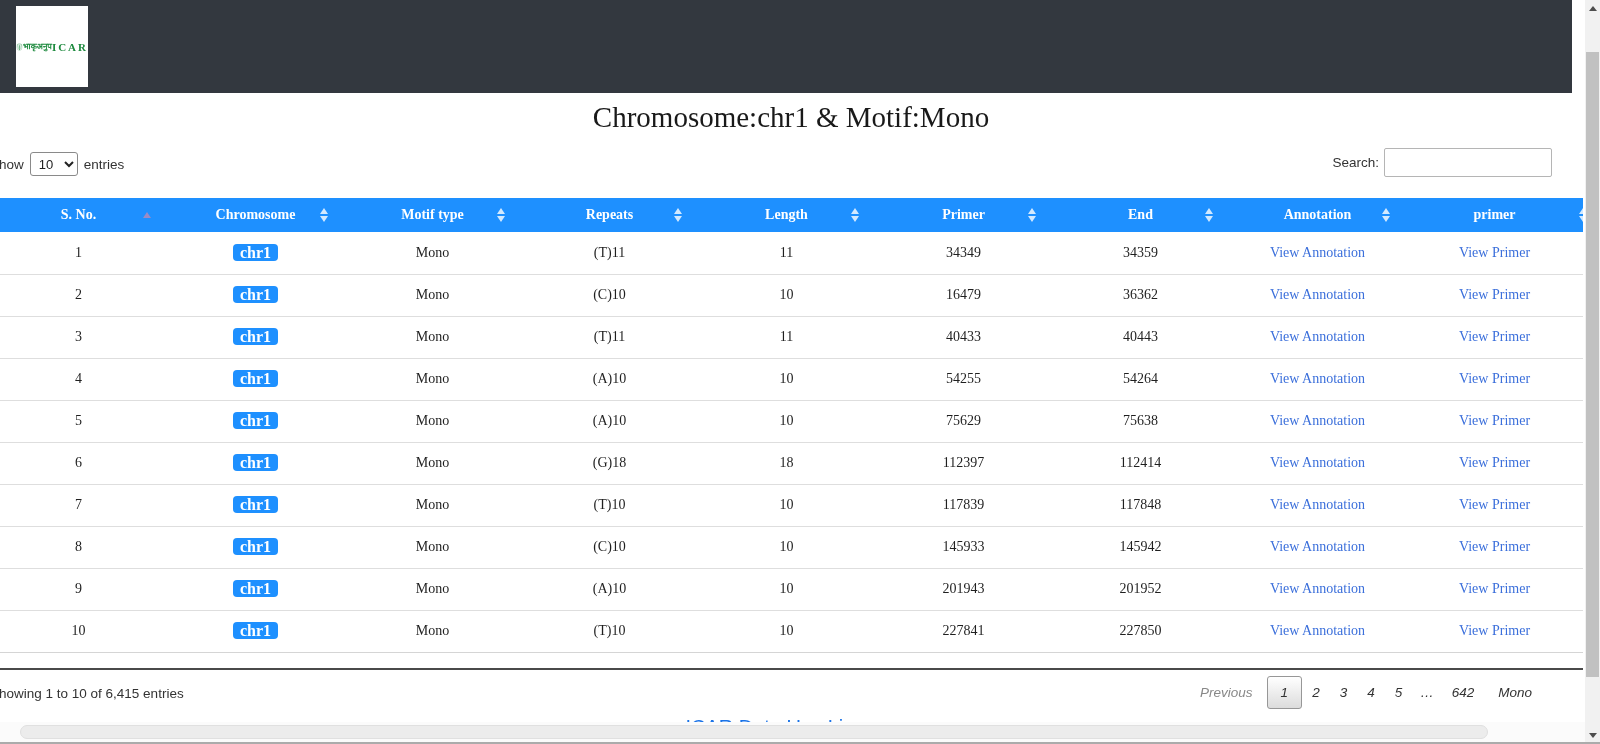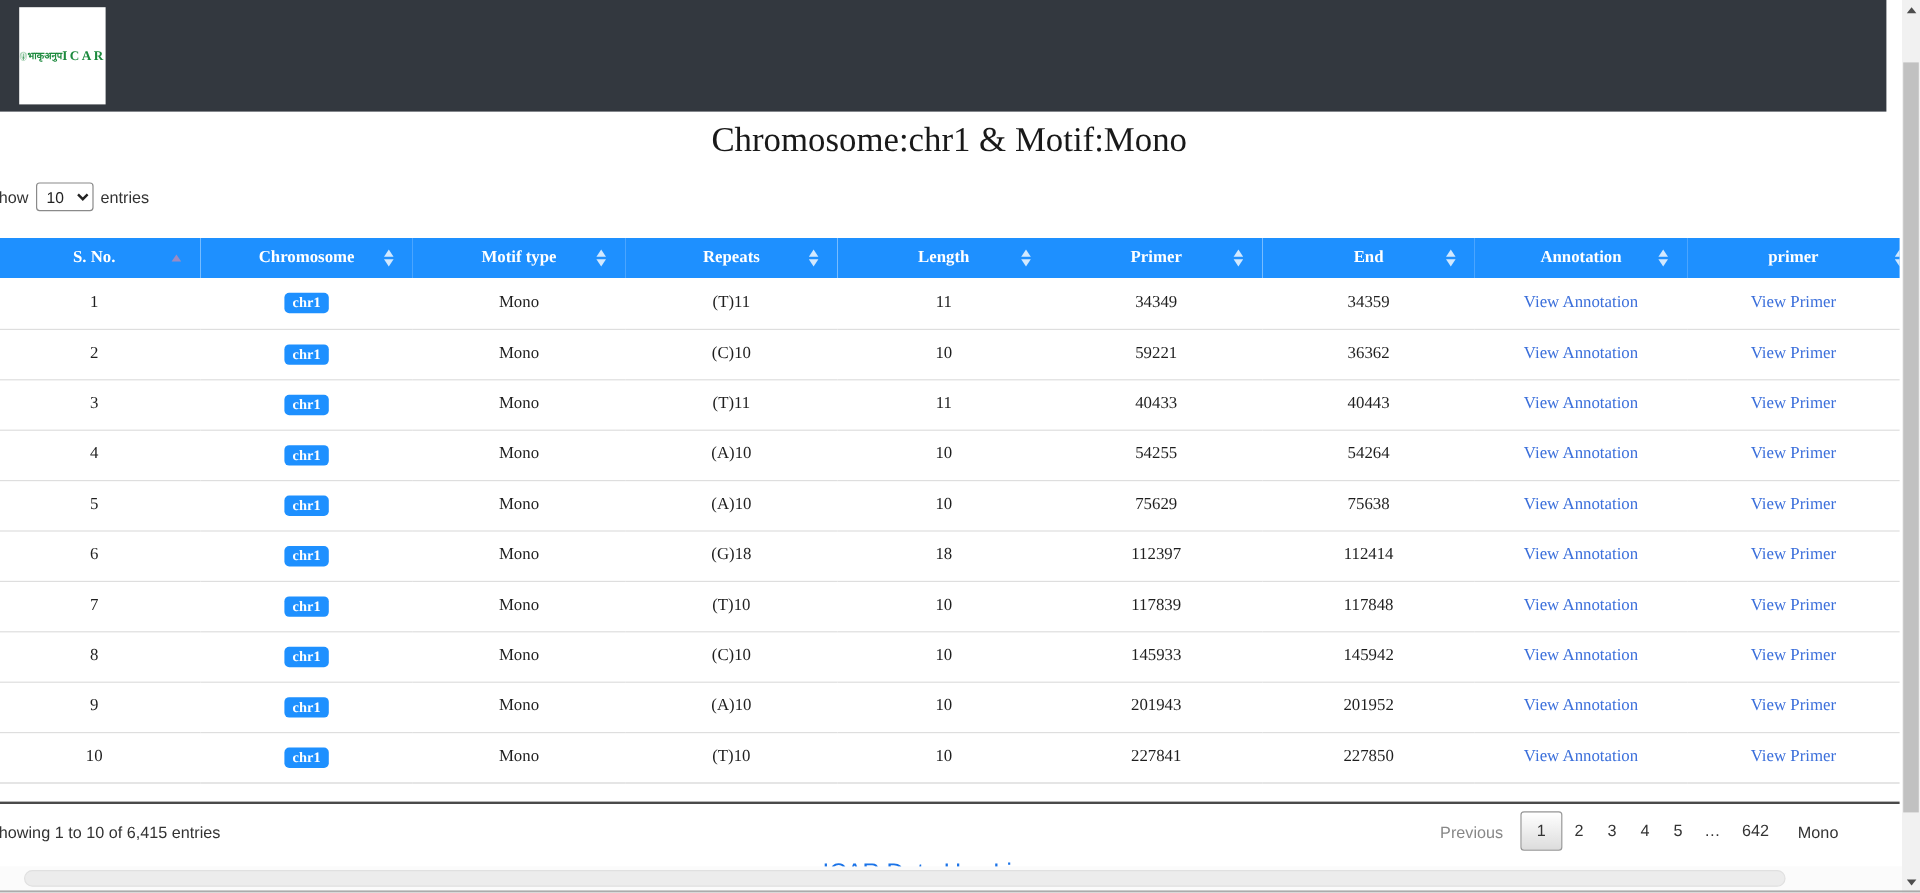--- a/index.html
+++ b/index.html
@@ -45,29 +45,29 @@
   tbody tr:last-child { border-bottom:1px solid #d5d5d5; }
   .sort-icons { position:absolute; right:16px; top:50%; transform:translateY(-50%);
                 display:flex; flex-direction:column; align-items:center; gap:2px; }
   .sort-icons.edge { right:-4px; }
   .tri-up   { width:0; height:0; border-left:4px solid transparent; border-right:4px solid transparent;
               border-bottom:6px solid rgba(255,255,255,.8); }
   .tri-down { width:0; height:0; border-left:4px solid transparent; border-right:4px solid transparent;
               border-top:6px solid rgba(255,255,255,.8); }
   .tri-up.active { border-bottom-color:#9b8bc4; }
   .chr-badge { display:inline-block; background:#1e90ff; color:#fff; font-weight:700;
-               font-size:12px; padding:3px 7px 3px 7px; border-radius:4px; line-height:11px; }
+               font-size:16px; padding:3px 7px 3px 7px; border-radius:4px; line-height:11px; }
   a.cell-link { color:#3b6fdb; text-decoration:none; cursor:pointer; }
 
   .table-end-line { margin-left:8px; width:1593px; border-top:2px solid #4a4a4a; margin-top:15px; }
 
   
   .footer-row { position:relative; margin:0 8px; height:46px; font-size:13.5px; color:#333; }
   .info-text { position:absolute; left:0; top:16px; }
-  .paginate { position:absolute; right:46px; top:6px; display:flex; align-items:flex-end; }
+  .paginate { position:absolute; right:46px; top:6px; display:flex; align-items:center;font-style:italic; }
   .page-btn { padding:8px 10px; color:#333; cursor:pointer; font-size:13.5px; }
   .page-btn.nav { padding:8px 14px; }
   .page-btn.disabled { color:#888; }
   .page-btn.current { background:linear-gradient(to bottom,#ffffff 0%,#dcdcdc 100%);
                       border:1px solid #979797; border-radius:3px; padding:8px 13px; color:#333; }
   .ellipsis { padding:8px 8px; color:#333; }
   .licence-row { text-align:center; margin-top:0px; }
   .licence-row a { color:#1a73e8; font-size:20px; text-decoration:none; cursor:pointer; }
 
   
@@ -110,20 +110,24 @@
       </nav>
 
       <h1 class="page-title">Chromosome:chr1 &amp; Motif:Mono</h1>
 
       <div class="controls">
         <div class="length-ctl">
           <span>Show</span>
           <select id="len-select"><option>10</option></select>
           <span>entries</span>
         </div>
+        <div class="search-ctl">
+          <span>Search:</span>
+          <input type="text" value="" style="">
+        </div>
       </div>
 
       <div class="table-wrap">
         <table>
           <thead>
               <tr id="header-row">
                 <th><span>S. No.</span><span class="sort-icons">
                     <span class="tri-up active"></span>
                   </span></th>
                 <th><span>Chromosome</span><span class="sort-icons">
@@ -171,21 +175,21 @@
                 <td>34359</td>
                 <td><a class="cell-link">View Annotation</a></td>
                 <td><a class="cell-link">View Primer</a></td>
               </tr>
               <tr>
                 <td>2</td>
                 <td><span class="chr-badge">chr1</span></td>
                 <td>Mono</td>
                 <td>(C)10</td>
                 <td>10</td>
-                <td>59221</td>
+                <td>16479</td>
                 <td>36362</td>
                 <td><a class="cell-link">View Annotation</a></td>
                 <td><a class="cell-link">View Primer</a></td>
               </tr>
               <tr>
                 <td>3</td>
                 <td><span class="chr-badge">chr1</span></td>
                 <td>Mono</td>
                 <td>(T)11</td>
                 <td>11</td>

